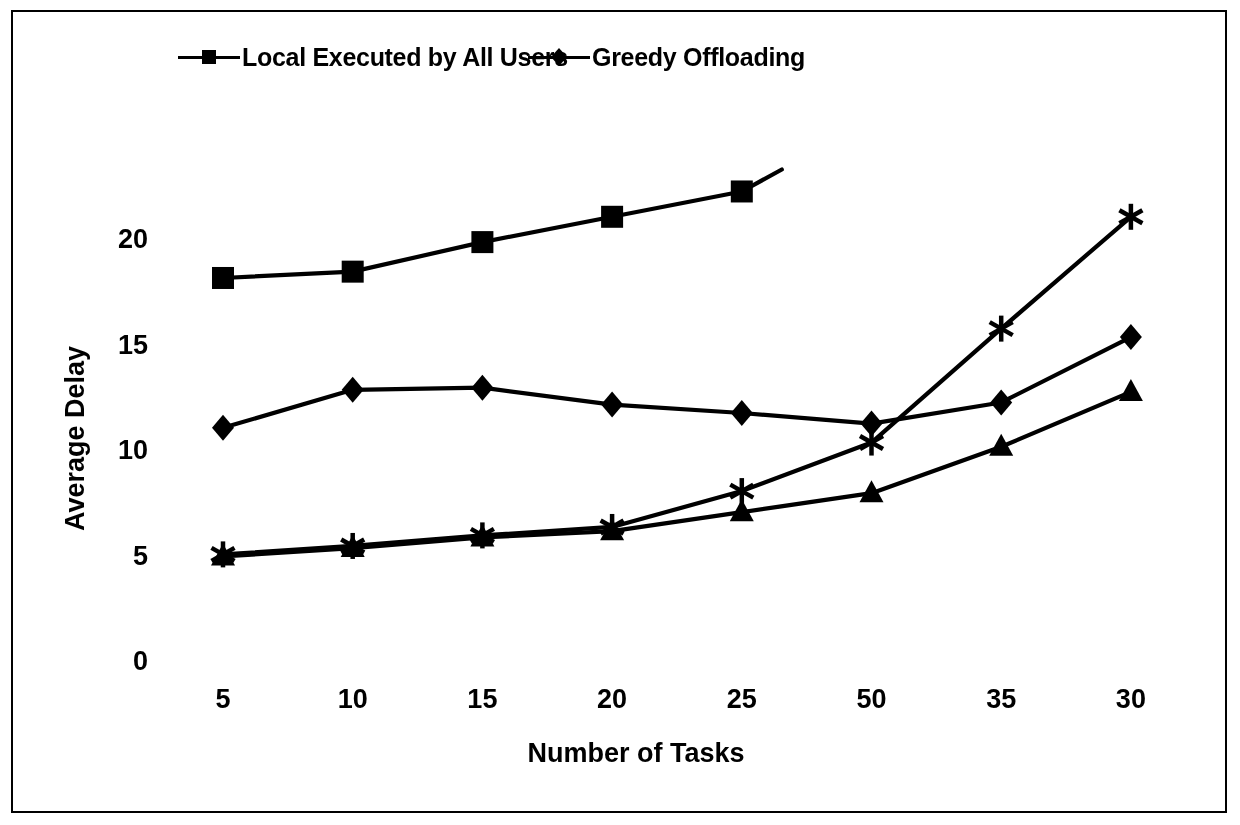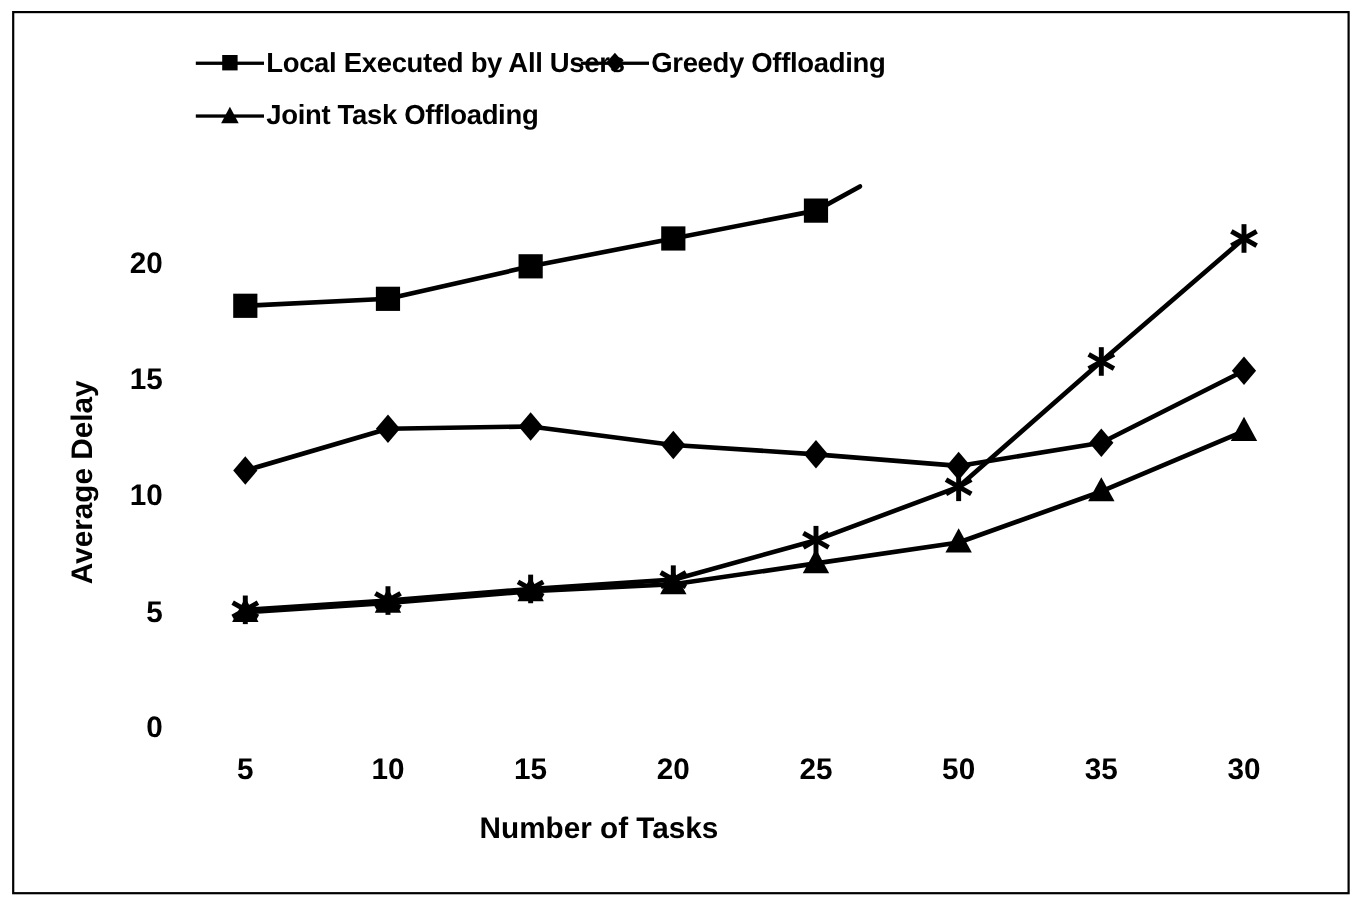--- a/index.html
+++ b/index.html
@@ -96,21 +96,21 @@
     width: 80px;
     font-size: 27px;
     font-weight: bold;
     line-height: 1;
   }
   .xlabel {
     position: absolute;
     left: 436px;
     top: 740px;
     width: 400px;
-    text-align: left;
+    text-align: center;
     font-size: 27px;
     font-weight: bold;
     line-height: 1;
   }
   .ylabel {
     position: absolute;
     left: -55px;
     top: 425px;
     width: 260px;
     text-align: center;
@@ -149,29 +149,20 @@
         <span class="legend-key">
           <span class="keyline"></span>
           <svg class="keymark" width="26" height="26" viewBox="0 0 26 26" style="margin-left:-13px;margin-top:-13px">
             <polygon points="13,4 21,13 13,22 5,13" fill="#000"></polygon>
           </svg>
         </span>
         <span class="legend-label">Greedy Offloading</span>
       </div>
     </div>
     <div class="legend-row">
-      <div class="legend-item first">
-        <span class="legend-key">
-          <span class="keyline"></span>
-          <svg class="keymark" width="26" height="26" viewBox="0 0 26 26" style="margin-left:-13px;margin-top:-13px">
-            <polygon points="13,5 21,20 5,20" fill="#000"></polygon>
-          </svg>
-        </span>
-        <span class="legend-label">Joint Task Offloading</span>
-      </div>
     </div>
   </div>
 
   <div class="plot">
     <svg class="series-layer" id="series-layer" viewBox="0 0 1240 825">
         <g>
           <polyline points="223,277.97999999999996 352.7,271.65 482.4,242.11 612.0999999999999,216.78999999999996 741.8,191.46999999999997" fill="none" stroke="#000" stroke-width="4.2" stroke-linejoin="round" stroke-linecap="round"></polyline>
           <line x1="741.8" y1="191.46999999999997" x2="781.8" y2="169.46999999999997" stroke="#000" stroke-width="4.2" stroke-linecap="round"></line>
           <g>
             <rect x="212" y="266.97999999999996" width="22" height="22" fill="#000"></rect>

